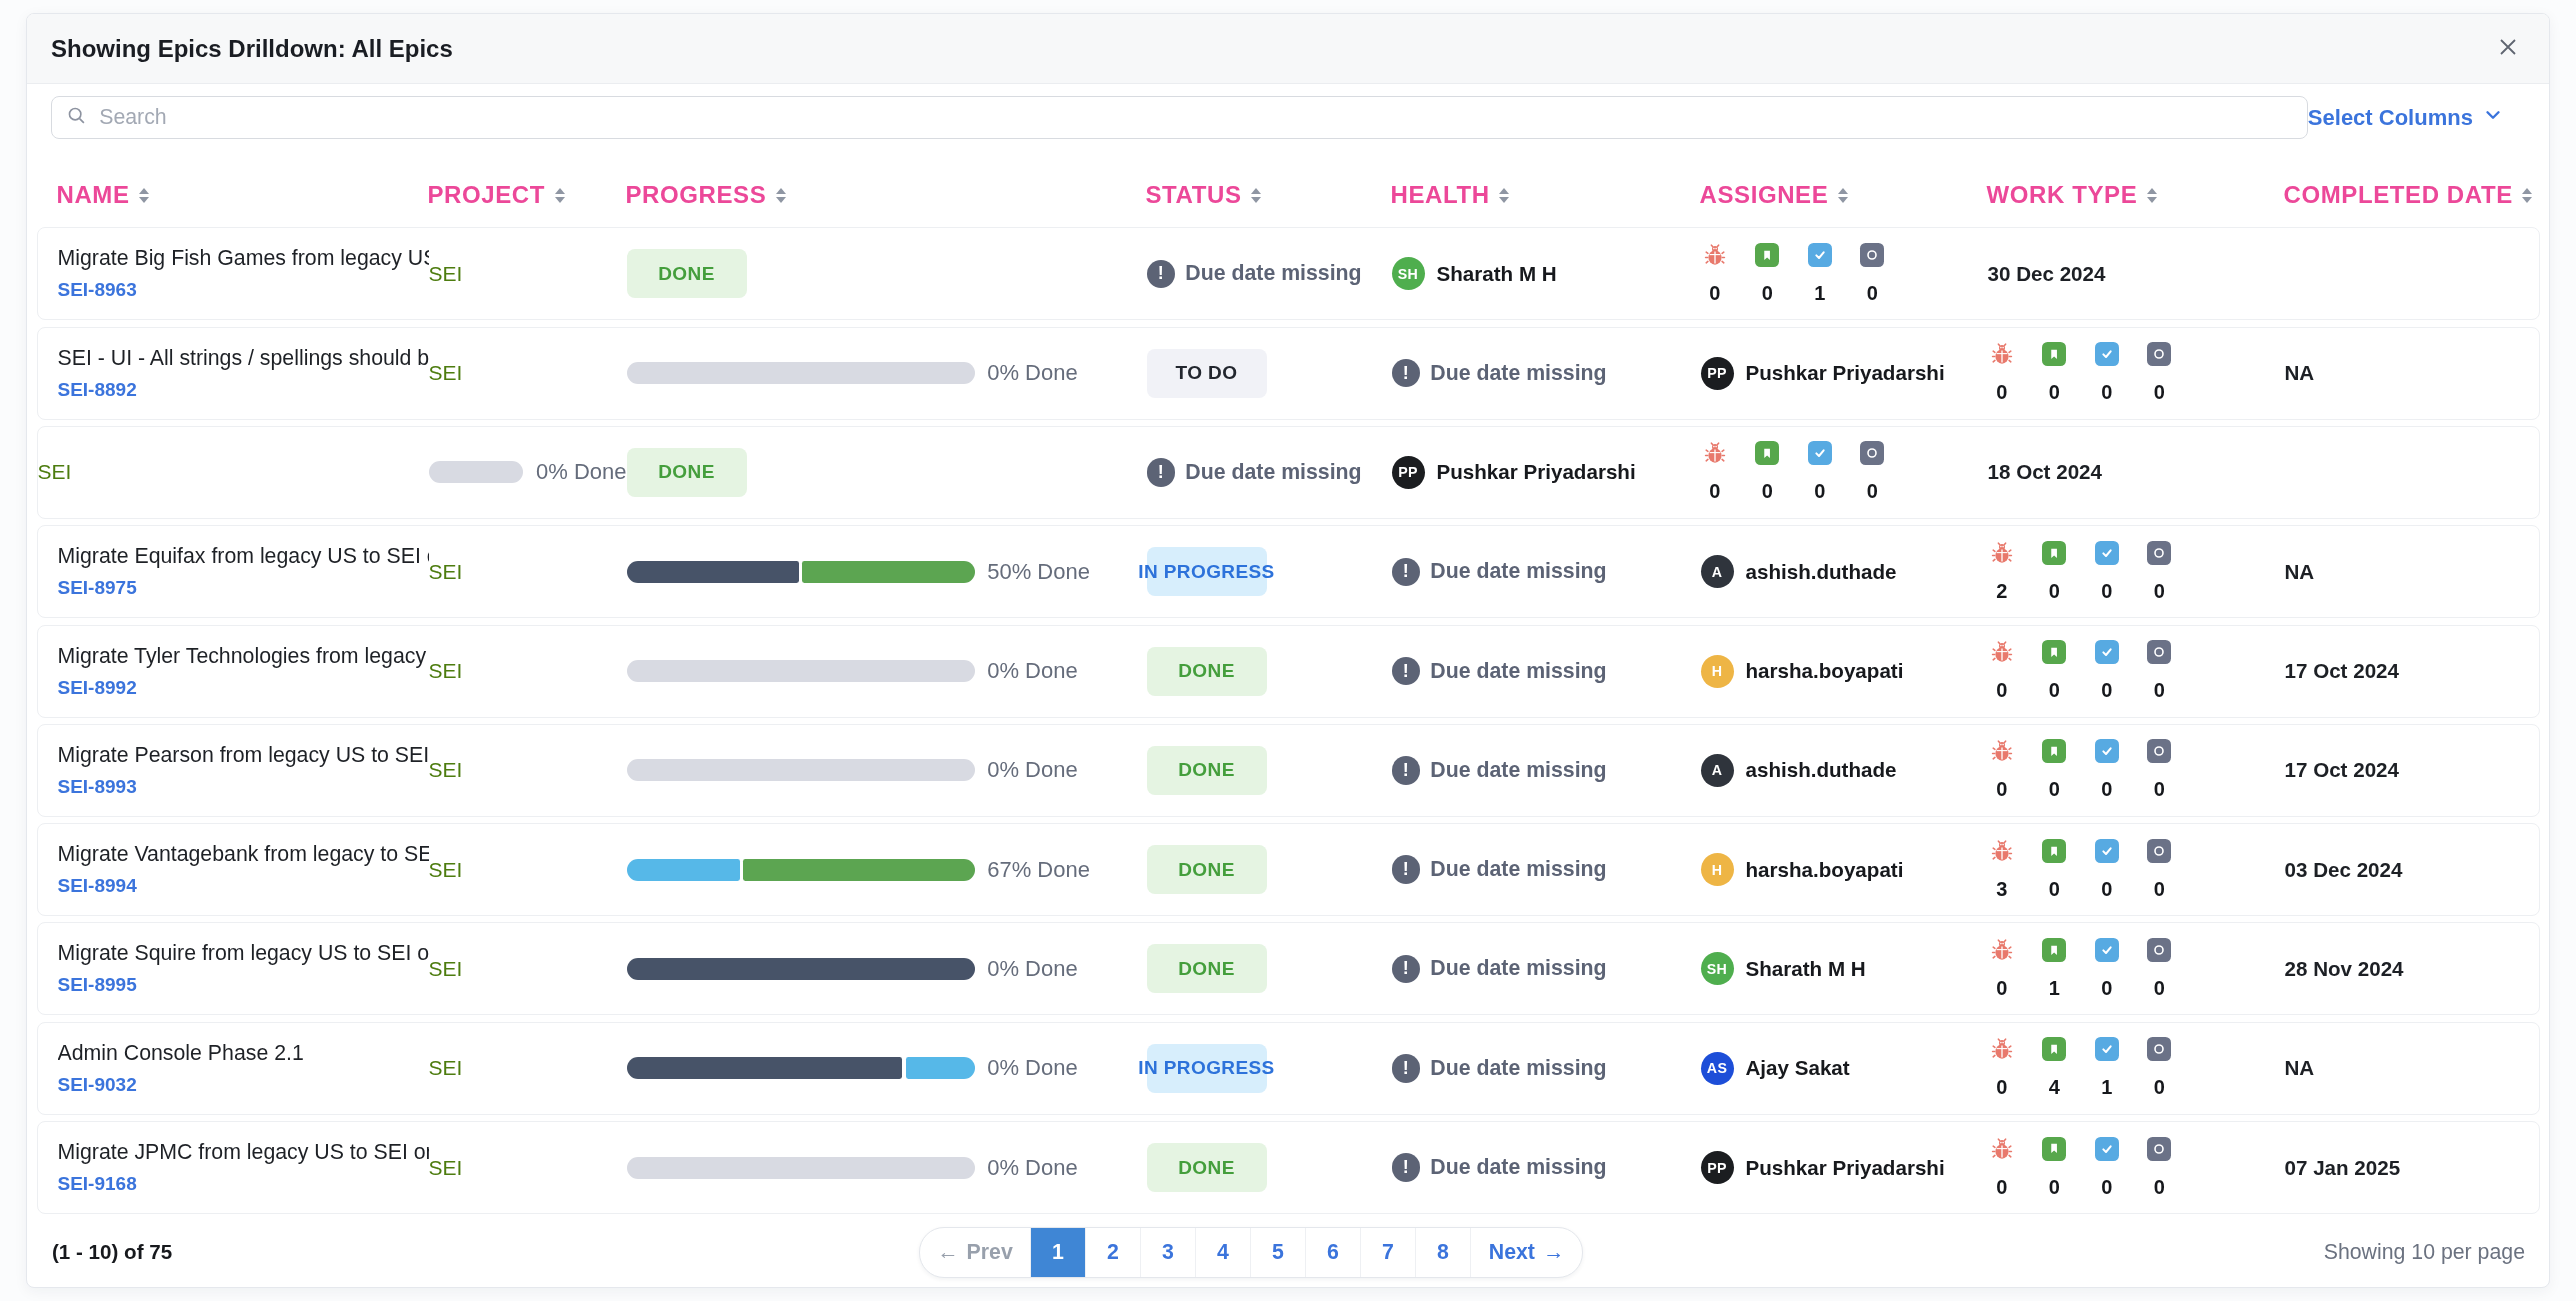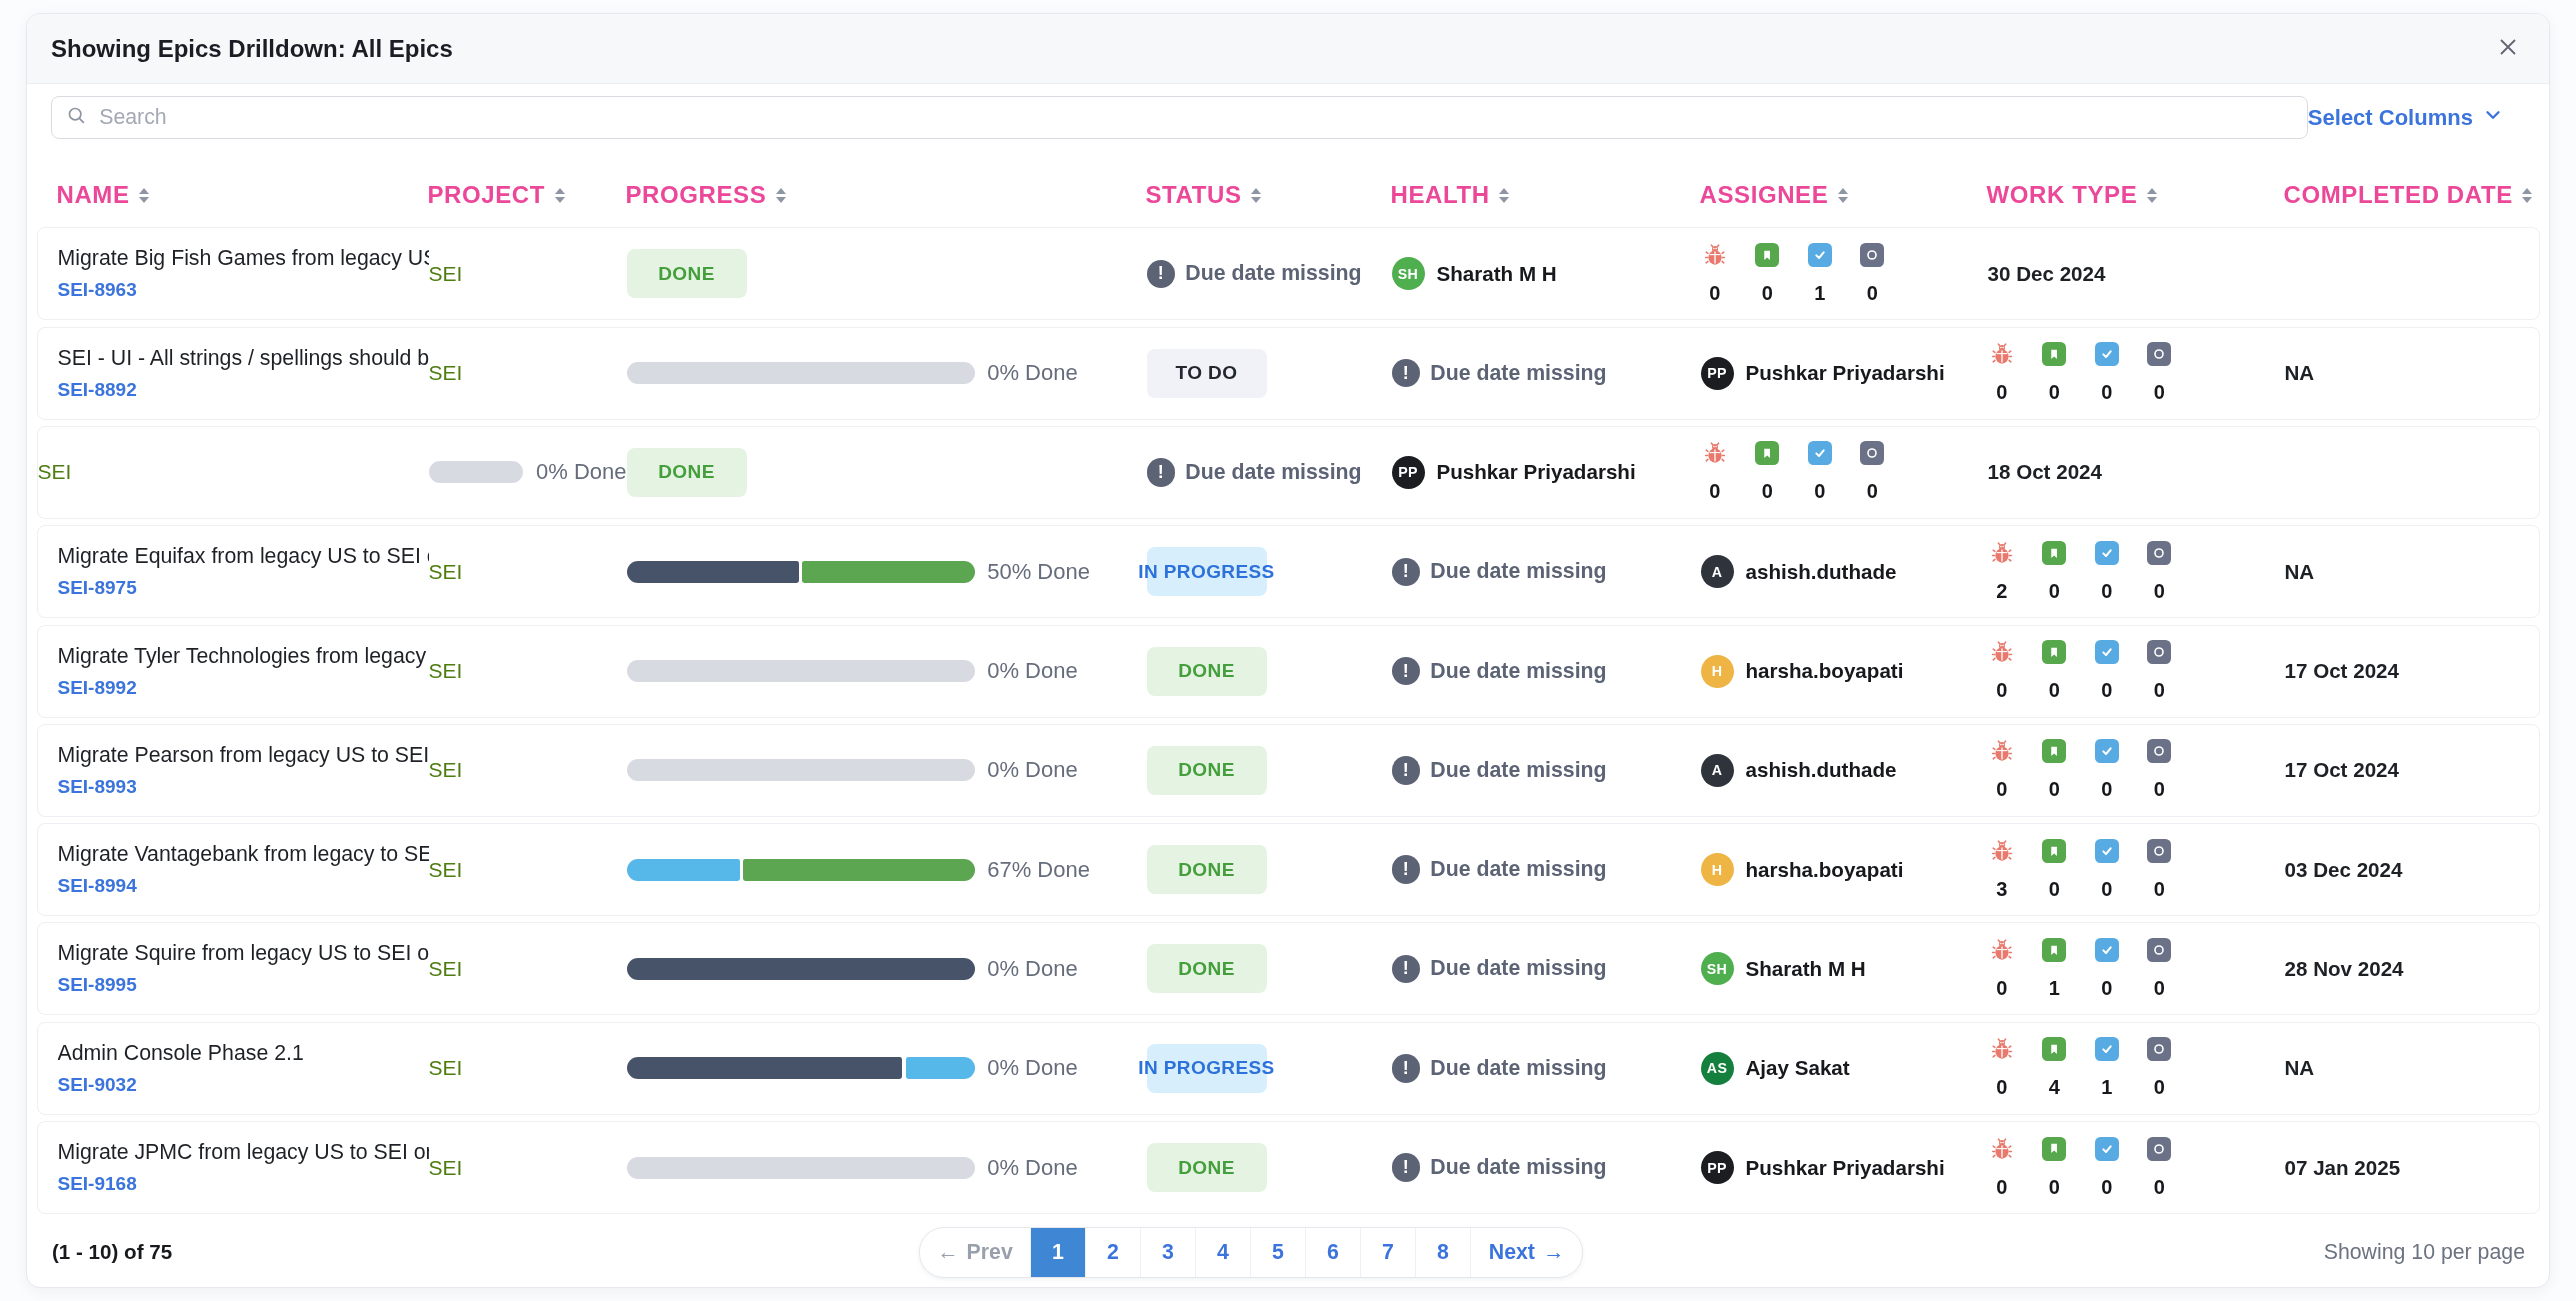--- a/index.html
+++ b/index.html
@@ -1,20 +1,20 @@
 <!DOCTYPE html>
 <html style="font-size:12.7px"><head>
 <meta charset="utf-8">
 <style>
   * { margin:0; padding:0; box-sizing:border-box; }
   html,body { width:2576px; height:1301px; background:#fbfcfd; font-family:"Liberation Sans", sans-serif; overflow:hidden; }
 
   .modal {
     position:absolute; left:26px; top:13.4px; width:2524px; height:1275px;
-    background:#ffffff; border:0.8px solid #e5e8ed; border-radius:14px;
+    background:#ffffff; border:0.8px solid #e5e8ed; border-radius:8px;
     box-shadow:0 3.2px 14.2px rgba(20,30,50,0.05);
     overflow:hidden;
   }
 
   
   .modal-header {
     height:70px; background:#f7f8f9; border-bottom:0.8px solid #ebedf0;
     display:flex; align-items:center; padding:0 24px;
   }
   .modal-title { font-size:24px; font-weight:700; color:#1a1d23; }
@@ -817,21 +817,21 @@
       <div class="progress-label">0% Done</div>
     </div>
     <div>
       <div class="status-badge" style="background: rgb(215, 238, 252); color: rgb(45, 114, 218);">IN PROGRESS</div>
     </div>
     <div class="health-cell">
       <div class="health-icon">!</div>
       <div class="health-text">Due date missing</div>
     </div>
     <div class="assignee-cell">
-      <div class="avatar" style="background: #15803d;">AS</div>
+      <div class="avatar" style="background: #1d4ed8;">AS</div>
       <div class="assignee-name">Ajay Sakat</div>
     </div>
     <div class="worktype-cell">
       <div class="wt-pair">
         <span class="wt-icon">
           <svg width="24" height="24" viewBox="0 0 24 24">
             <g stroke="#e8796c" stroke-width="1.6" stroke-linecap="round">
               <line x1="9.6" y1="3.6" x2="8.4" y2="2.2"></line>
                   <line x1="14.4" y1="3.6" x2="15.6" y2="2.2"></line>
               <line x1="4.9" y1="10.4" x2="3.2" y2="9.2"></line>

